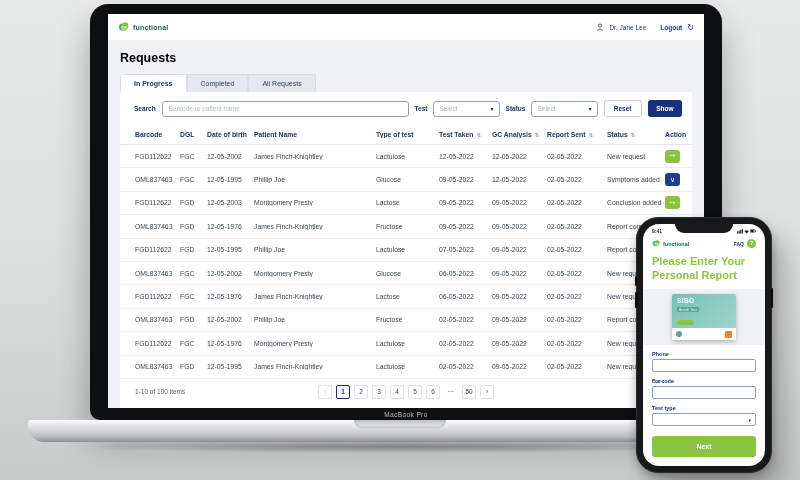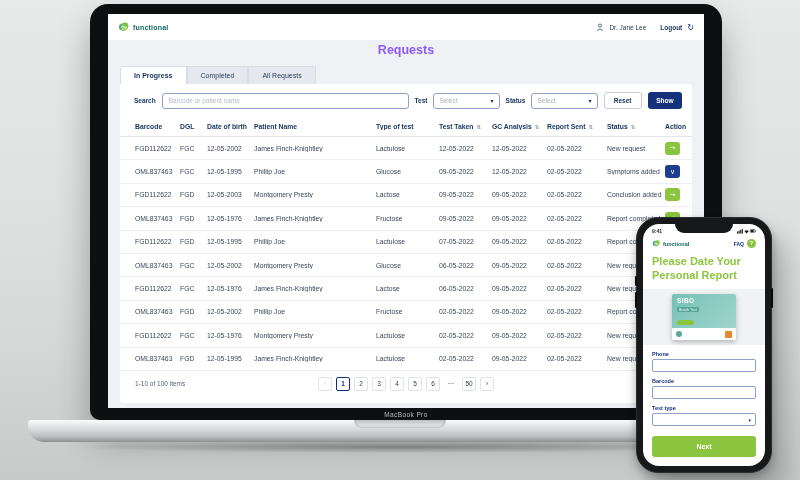--- a/index.html
+++ b/index.html
@@ -34,21 +34,21 @@
   .logo { display:flex; align-items:center; gap:3px; }
   .logo-text { font-size:7px; font-weight:bold; color:#14695f; letter-spacing:.2px; }
   .user-area { margin-left:auto; display:flex; align-items:center; gap:5px;
     color:#1d3557; font-size:6.5px; }
   .user-name { font-weight:normal; }
   .logout { font-weight:bold; margin-left:9px; cursor:pointer; background:none; border:none;
     color:#1d3557; font-size:6.5px; font-family:inherit; }
   .logout-glyph { font-size:8px; color:#16317c; }
 
   .app-body { flex:1; background:#eff1f5; padding:0 12px; position:relative; }
-  .page-title { padding-top:2px; font-size:12.5px; font-weight:bold; color:#8b5cf6;text-align:center; }
+  .page-title { padding-top:10px; font-size:12.5px; font-weight:bold; color:#000000; }
   .tabs { display:flex; margin-top:9px; }
   .tab { padding:5px 13px; font-size:7px; color:#2c3e5d; background:#e5e8ee;
     border:1px solid #dadde4; border-bottom:none; cursor:pointer; }
   .tab:first-child { border-radius:3px 0 0 0; }
   .tab.active { background:#fff; font-weight:bold; color:#16325c; }
 
   .panel { background:#fff; height:319px; border-radius:0 3px 3px 3px; overflow:hidden; }
   .filters { display:flex; align-items:center; padding:8px 8px 8px 14px; gap:6px;
     font-size:6.5px; }
   .f-label { color:#16325c; font-weight:bold; flex:0 0 auto; }
@@ -413,21 +413,21 @@
           <circle cx="6" cy="7.5" r="2.6" fill="#a5d46a"></circle>
           <path d="M3,6.5 Q4.5,4 6,6 Q7.5,8 9,5.5" stroke="#ffffff" stroke-width="0.8" fill="none"></path>
         </svg>
         <span class="p-logo-text">functional</span>
         <div class="p-faq">
           <span>FAQ</span>
           <span class="faq-circle">?</span>
         </div>
       </div>
       <div class="p-title">
-        <div>Please Date Your</div>
+        <div>Please Enter Your</div>
         <div>Personal Report</div>
       </div>
       <div class="p-hero">
         <div class="kit-card">
           <div class="kit-top">
             <span class="kit-title">SIBO</span>
             <span class="kit-band">Breath Test</span>
             <span class="kit-pill"></span>
           </div>
           <div class="kit-strip">

